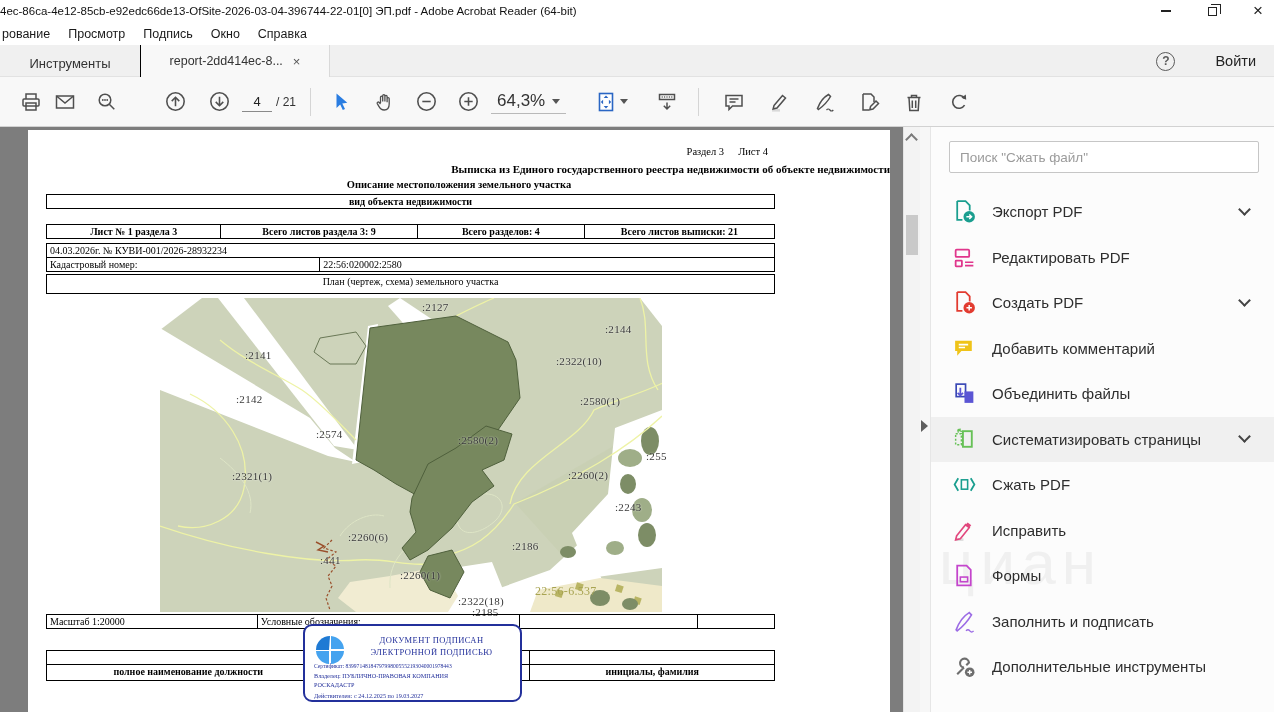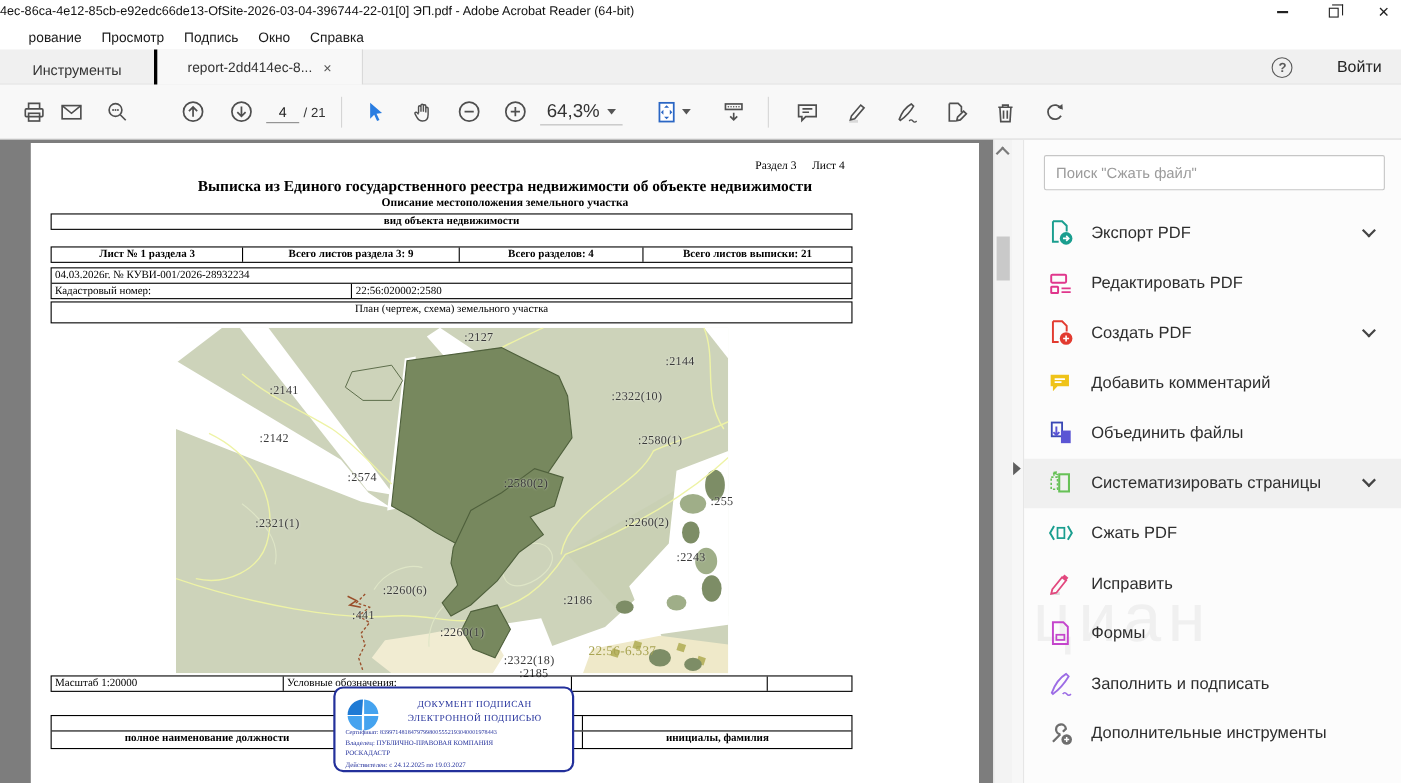--- a/index.html
+++ b/index.html
@@ -6,47 +6,47 @@
   html,body{width:1274px;height:712px;overflow:hidden;font-family:"Liberation Sans",sans-serif;background:#fff;}
   
   .titlebar{position:absolute;left:0;top:0;width:1274px;height:22px;background:#fff;display:flex;align-items:center;}
   .titlebar .title{font-size:11.5px;color:#111;white-space:nowrap;overflow:hidden;}
   .wincontrols{position:absolute;right:8px;top:0;height:22px;display:flex;align-items:center;gap:30px;}
   .winbtn{width:16px;height:16px;display:flex;align-items:center;justify-content:center;color:#222;font-size:14px;cursor:default;}
   .min-glyph{width:10px;height:1.5px;background:#222;}
   .restore-glyph{position:relative;width:9px;height:9px;border:1.2px solid #222;}
   .restore-glyph::before{content:"";position:absolute;left:2px;top:-4px;width:9px;height:9px;border:1.2px solid #222;border-left:none;border-bottom:none;}
   
-  .menubar{position:absolute;left:0;top:22px;width:1250px;height:23px;background:#fff;display:flex;align-items:center;padding-left:24px;}
+  .menubar{position:absolute;left:0;top:22px;width:1250px;height:23px;background:#fff;display:flex;align-items:center;}
   .menuitem{font-size:12.5px;color:#1a1a1a;padding:0 9px;}
   .menuitem:first-child{padding-left:2px;}
   
   .tabbar{position:absolute;left:0;top:45px;width:1274px;height:32px;background:#f0f0f0;border-bottom:1px solid #e2e2e2;}
   .tools-tab{position:absolute;left:0;top:0;width:140px;height:36px;display:flex;align-items:center;justify-content:center;font-size:13px;color:#333;}
-  .doc-tab{position:absolute;left:140px;top:0;width:190px;height:32px;background:#f8f8f8;border-left:3px solid #000000;border-right:1px solid #d9d9d9;display:flex;align-items:center;justify-content:center;gap:10px;font-size:12.5px;color:#333;}
+  .doc-tab{position:absolute;left:140px;top:0;width:190px;height:32px;background:#f8f8f8;border-left:1px solid #000000;border-right:1px solid #d9d9d9;display:flex;align-items:center;justify-content:center;gap:10px;font-size:12.5px;color:#333;}
   .tabclose{font-size:13px;color:#555;}
   .tab-right{position:absolute;right:18px;top:0;height:32px;display:flex;align-items:center;gap:40px;}
   .help-circle{width:19px;height:19px;border:1.6px solid #5a5a5a;border-radius:50%;display:flex;align-items:center;justify-content:center;font-size:12px;color:#5a5a5a;font-weight:bold;}
   .signin{font-size:14.5px;color:#222;}
   
   .toolbar{position:absolute;left:0;top:77px;width:1274px;height:50px;background:#f8f8f8;border-bottom:1px solid #d2d2d2;display:flex;align-items:center;}
   .tbtn{width:34px;height:34px;display:flex;align-items:center;justify-content:center;border-radius:3px;}
   .tb-divider{width:1px;height:28px;background:#d5d5d5;margin:0 6px;}
   .pageinput{width:30px;height:20px;border:none;border-bottom:1px solid #8a8a8a;background:transparent;text-align:center;font-size:13px;color:#222;margin:0 4px 0 6px;}
   .pagetotal{font-size:12px;color:#333;margin-right:8px;white-space:nowrap;}
   .zoomctl{display:flex;align-items:center;gap:7px;border-bottom:1px solid #b9b9b9;padding:2px 6px;margin:0 6px;}
   .zoomctl .zv{font-size:17px;color:#333;}
   .caret-down{width:0;height:0;border-left:4px solid transparent;border-right:4px solid transparent;border-top:5px solid #555;}
   
   .main{position:absolute;left:0;top:127px;width:1274px;height:585px;}
   .docarea{position:absolute;left:0;top:0;width:903px;height:585px;background:#7d7d7d;overflow:hidden;}
   .page{position:absolute;left:28px;top:3px;width:862px;height:582px;background:#fff;font-family:"Liberation Serif",serif;color:#000;}
   .sectionhdr{position:absolute;top:16px;right:122px;font-size:10.5px;}
   .sectionhdr span{margin-left:14px;}
-  .doctitle1{position:absolute;top:33px;left:0;width:100%;text-align:center;font-size:14px;font-weight:bold;}
+  .doctitle1{position:absolute;top:33px;left:0;width:100%;text-align:right;font-size:11px;font-weight:bold;}
   .doctitle2{position:absolute;top:49px;left:0;width:100%;text-align:center;font-size:10.5px;font-weight:bold;}
   .dtable{position:absolute;left:18px;width:729px;border:1px solid #000;}
   .drow{display:flex;border-top:1px solid #000;}
   .drow:first-child{border-top:none;}
   .dcell{border-right:1px solid #000;font-size:10px;overflow:hidden;white-space:nowrap;}
   .dcell:last-child{border-right:none;}
   .c-center{text-align:center;}
   .c-bold{font-weight:bold;}
   .c-pad{padding:1px 3px;}
   .maparea{position:absolute;left:132px;top:168px;width:502px;height:314px;}

